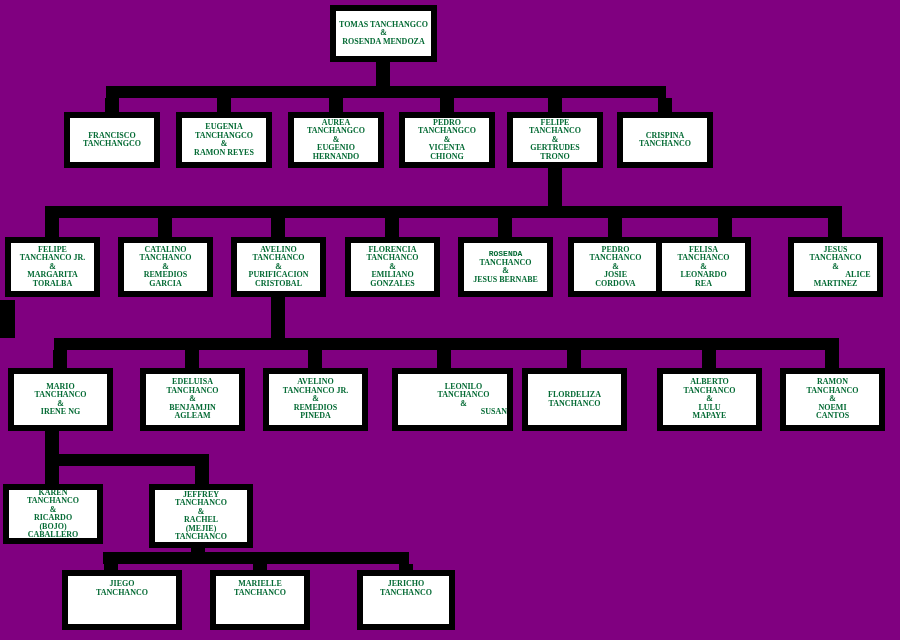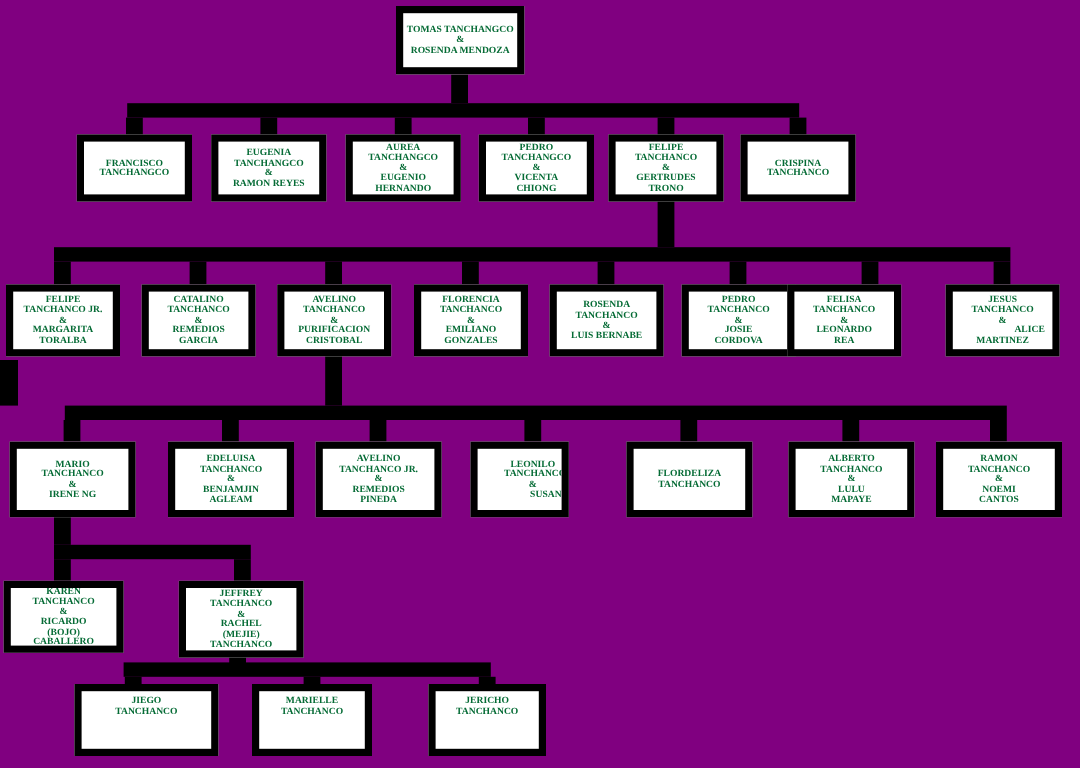--- a/index.html
+++ b/index.html
@@ -166,24 +166,24 @@
       <div class="ptext">
         <div class="pline" style="color: rgb(5, 107, 53);">FLORENCIA</div>
         <div class="pline" style="color: rgb(5, 107, 53);">TANCHANCO</div>
         <div class="pline" style="color: rgb(5, 107, 53);">&amp;</div>
         <div class="pline" style="color: rgb(5, 107, 53);">EMILIANO</div>
         <div class="pline" style="color: rgb(5, 107, 53);">GONZALES</div>
       </div>
     </div>
     <div class="pbox" style="left: 458px; top: 237px; width: 95px; height: 60px; background: rgb(255, 255, 255); border-color: rgb(0, 0, 0);">
       <div class="ptext">
-        <div class="pline" style="color: rgb(5, 107, 53);">ROSENDA</div>
-        <div class="pline" style="color: rgb(5, 107, 53);">TANCHANCO</div>
-        <div class="pline" style="color: rgb(5, 107, 53);">&amp;</div>
-        <div class="pline" style="color: rgb(5, 107, 53);">LUIS BERNABE</div>
+        <div class="pline" style="color: rgb(5, 107, 53); font-family: Liberation Mono, monospace;">ROSENDA</div>
+        <div class="pline" style="color: rgb(5, 107, 53);">TANCHANCO</div>
+        <div class="pline" style="color: rgb(5, 107, 53);">&amp;</div>
+        <div class="pline" style="color: rgb(5, 107, 53);">JESUS BERNABE</div>
       </div>
     </div>
     <div class="pbox" style="left: 568px; top: 237px; width: 95px; height: 60px; background: rgb(255, 255, 255); border-color: rgb(0, 0, 0);">
       <div class="ptext">
         <div class="pline" style="color: rgb(5, 107, 53);">PEDRO</div>
         <div class="pline" style="color: rgb(5, 107, 53);">TANCHANCO</div>
         <div class="pline" style="color: rgb(5, 107, 53);">&amp;</div>
         <div class="pline" style="color: rgb(5, 107, 53);">JOSIE</div>
         <div class="pline" style="color: rgb(5, 107, 53);">CORDOVA</div>
       </div>
@@ -225,21 +225,21 @@
     </div>
     <div class="pbox" style="left: 263px; top: 368px; width: 105px; height: 63px; background: rgb(255, 255, 255); border-color: rgb(0, 0, 0);">
       <div class="ptext">
         <div class="pline" style="color: rgb(5, 107, 53);">AVELINO</div>
         <div class="pline" style="color: rgb(5, 107, 53);">TANCHANCO JR.</div>
         <div class="pline" style="color: rgb(5, 107, 53);">&amp;</div>
         <div class="pline" style="color: rgb(5, 107, 53);">REMEDIOS</div>
         <div class="pline" style="color: rgb(5, 107, 53);">PINEDA</div>
       </div>
     </div>
-    <div class="pbox" style="left: 392px; top: 368px; width: 82px; height: 63px; background: rgb(255, 255, 255); border-color: rgb(0, 0, 0); padding-left: 22px;">
+    <div class="pbox" style="left: 392px; top: 368px; width: 121px; height: 63px; background: rgb(255, 255, 255); border-color: rgb(0, 0, 0); padding-left: 22px;">
       <div class="ptext">
         <div class="pline" style="color: rgb(5, 107, 53);">LEONILO</div>
         <div class="pline" style="color: rgb(5, 107, 53);">TANCHANCO</div>
         <div class="pline" style="color: rgb(5, 107, 53);">&amp;</div>
         <div class="pline" style="color: rgb(5, 107, 53); text-align: right;">SUSAN</div>
       </div>
     </div>
     <div class="pbox" style="left: 522px; top: 368px; width: 105px; height: 63px; background: rgb(255, 255, 255); border-color: rgb(0, 0, 0);">
       <div class="ptext">
         <div class="pline" style="color: rgb(5, 107, 53);">FLORDELIZA</div>

